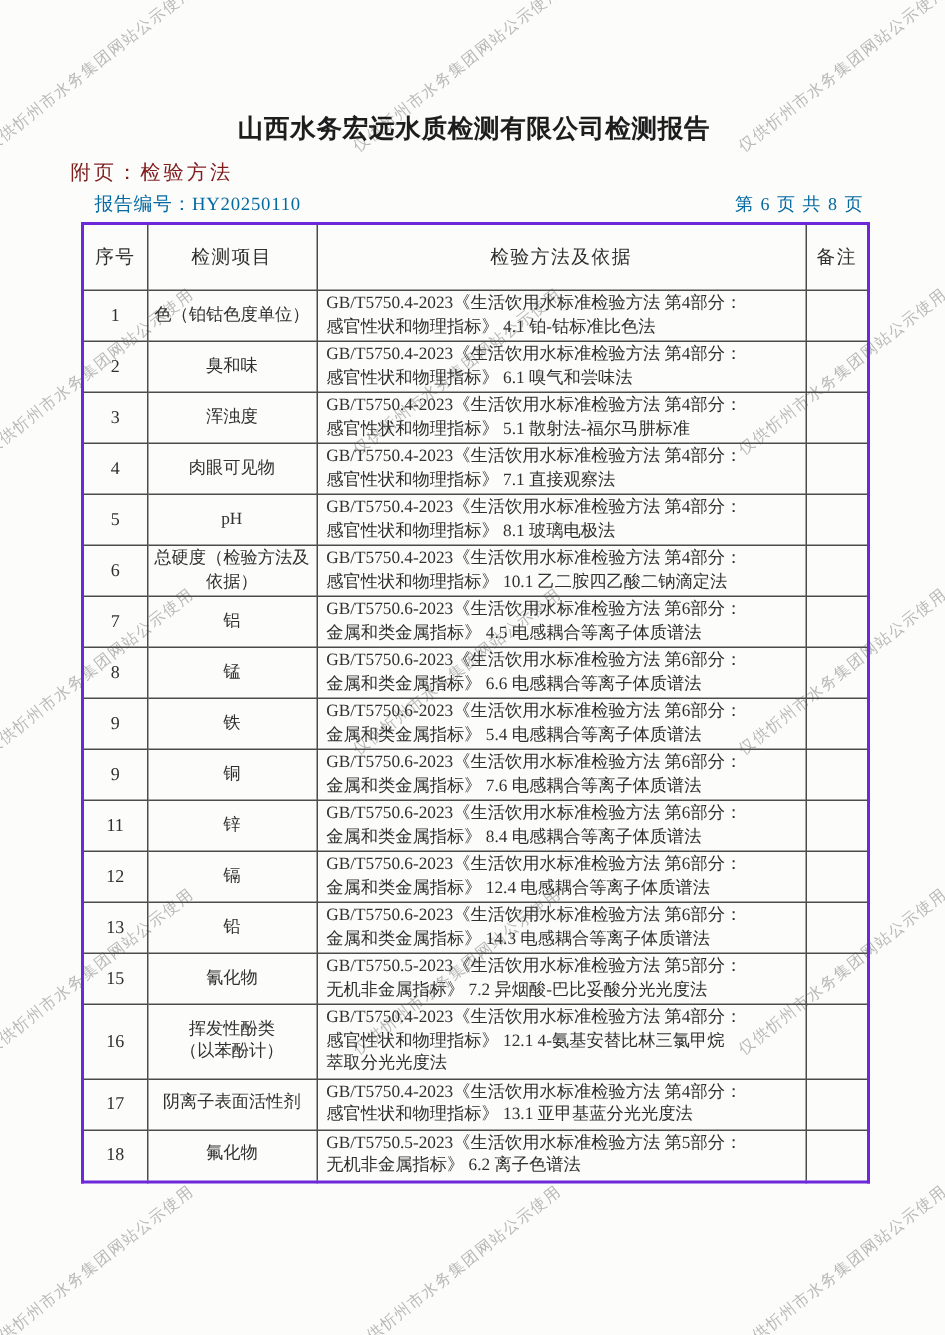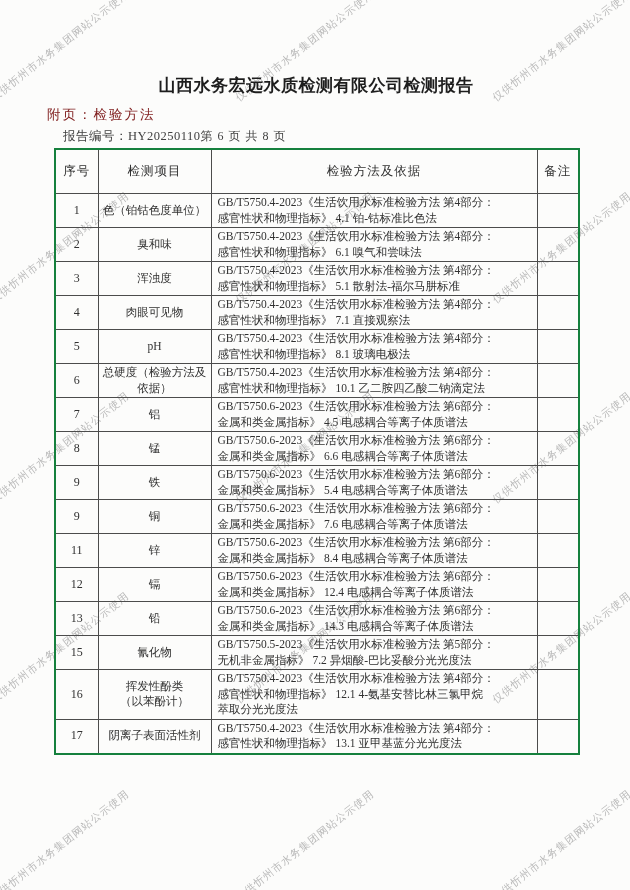--- a/index.html
+++ b/index.html
@@ -32,40 +32,41 @@
   }
   .attachment{
     margin-top:9px;
     margin-left:-7px;
     font-size:13.5px;
     letter-spacing:2px;
     color:#7f1d1d;
   }
   .meta-row{
     display:flex;
+    justify-content:space-between;
     align-items:baseline;
     margin-top:4px;
     font-size:12.5px;
-    color:#404040;
+    color:#0369a1;
   }
   .report-no{margin-left:9px;letter-spacing:0.5px;}
   .page-indicator{font-size:12px;letter-spacing:1px;margin-right:2px;}
   table.method-table{
     border-collapse:collapse;
     table-layout:fixed;
     width:524px;
     margin-top:3px;
   }
   .method-table th,.method-table td{
     border:1px solid #4c4c4c;
     font-weight:normal;
     color:#303030;
     overflow:hidden;
   }
-  .method-table{border:2px solid #15803d;}
+  .method-table{border:2px solid #6d28d9;}
   .method-table th{
     height:41px;
     font-size:12.5px;
     text-align:center;
     letter-spacing:1px;
   }
   .method-table td{
     height:31px;
     font-size:11.5px;
     line-height:15.5px;
@@ -237,16 +238,23 @@
 萃取分光光度法</td>
           <td class="c-note"></td>
         </tr>
           <tr>
           <td class="c-no">17</td>
           <td class="c-item">阴离子表面活性剂</td>
           <td class="c-method">GB/T5750.4-2023《生活饮用水标准检验方法 第4部分：
 感官性状和物理指标》 13.1 亚甲基蓝分光光度法</td>
           <td class="c-note"></td>
         </tr>
+          <tr>
+          <td class="c-no">18</td>
+          <td class="c-item">氟化物</td>
+          <td class="c-method">GB/T5750.5-2023《生活饮用水标准检验方法 第5部分：
+无机非金属指标》 6.2 离子色谱法</td>
+          <td class="c-note"></td>
+        </tr>
         </tbody>
     </table>
   </div>
 </div>
 
 </body></html>

